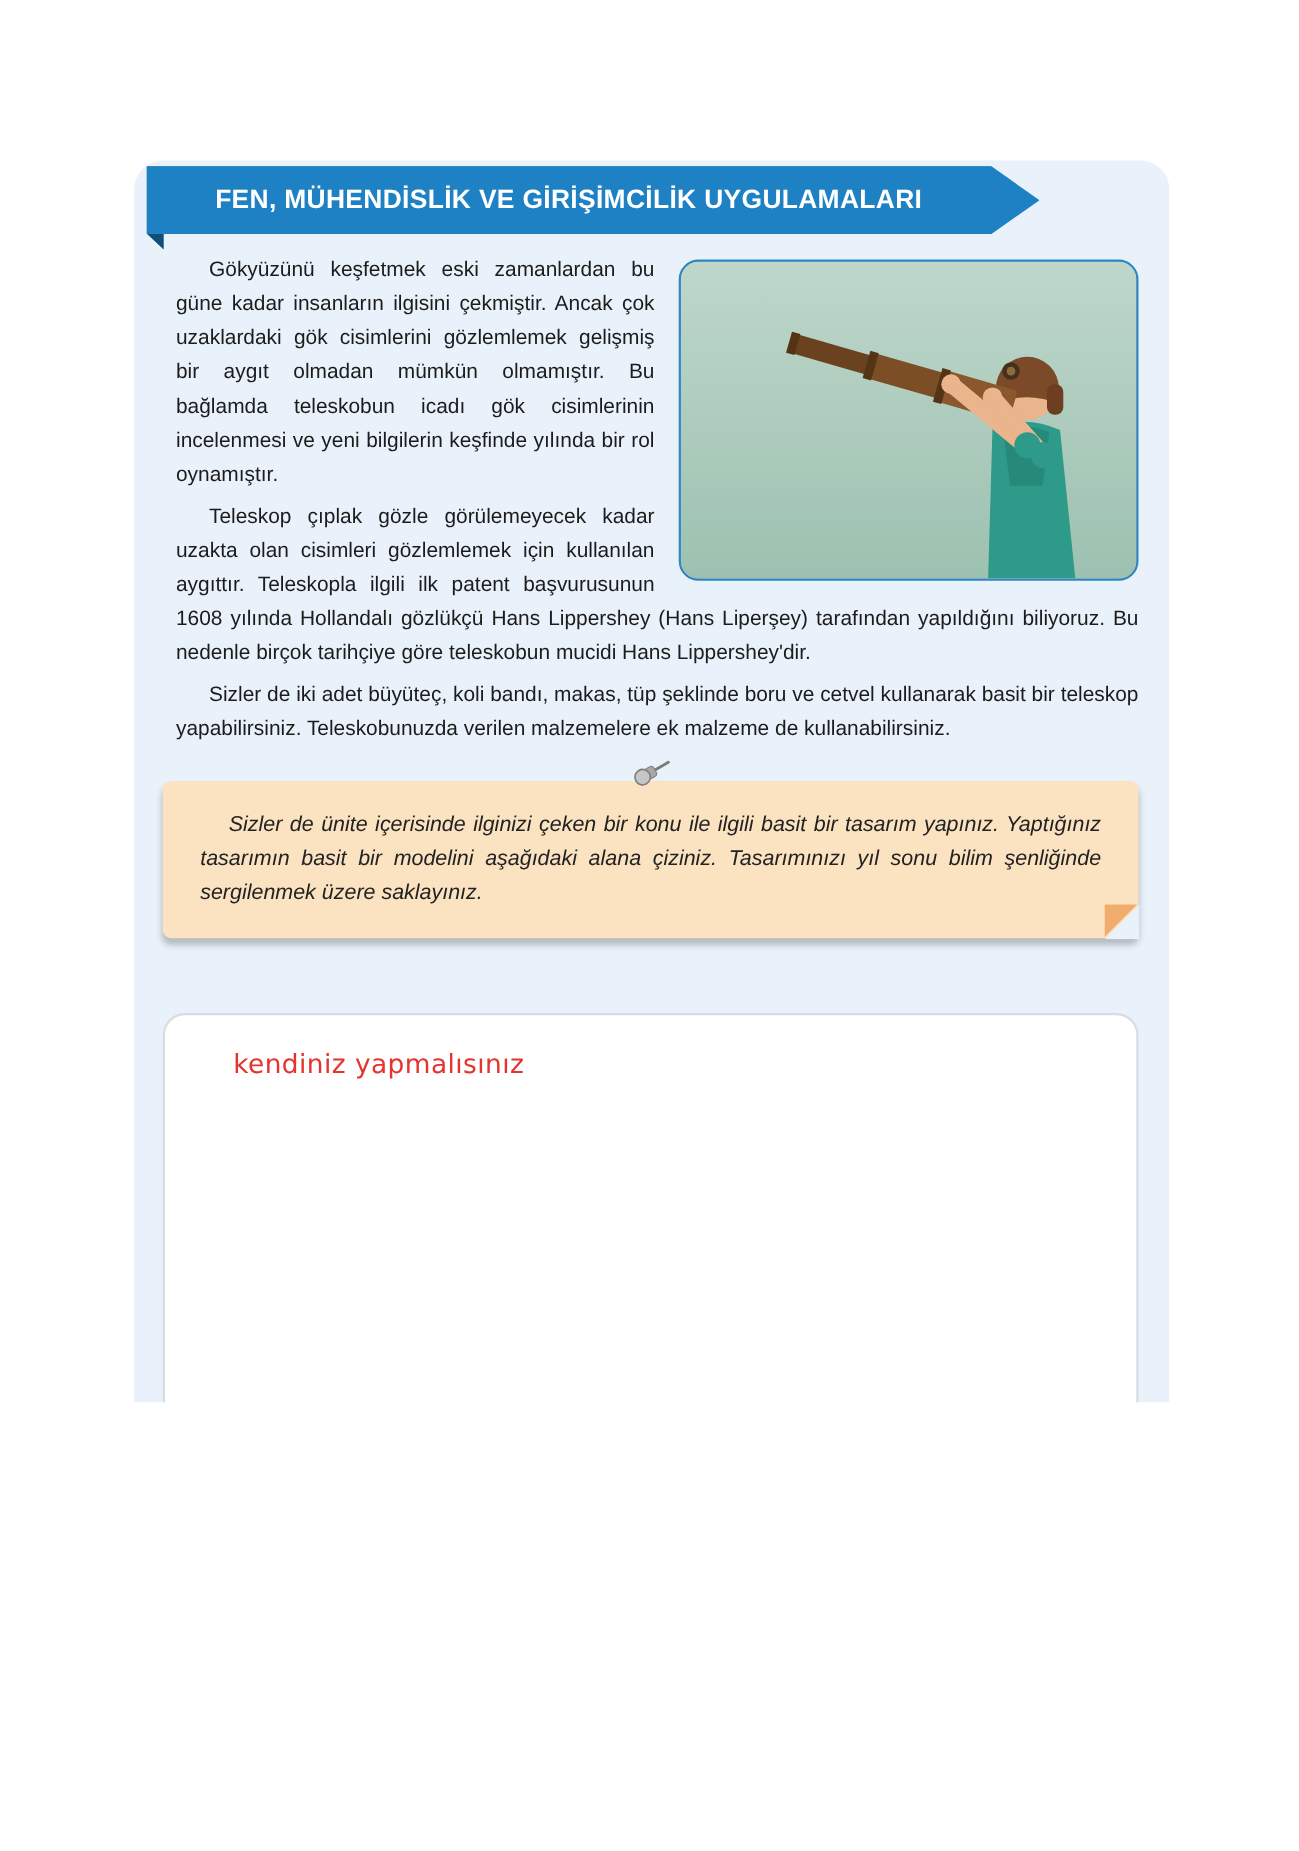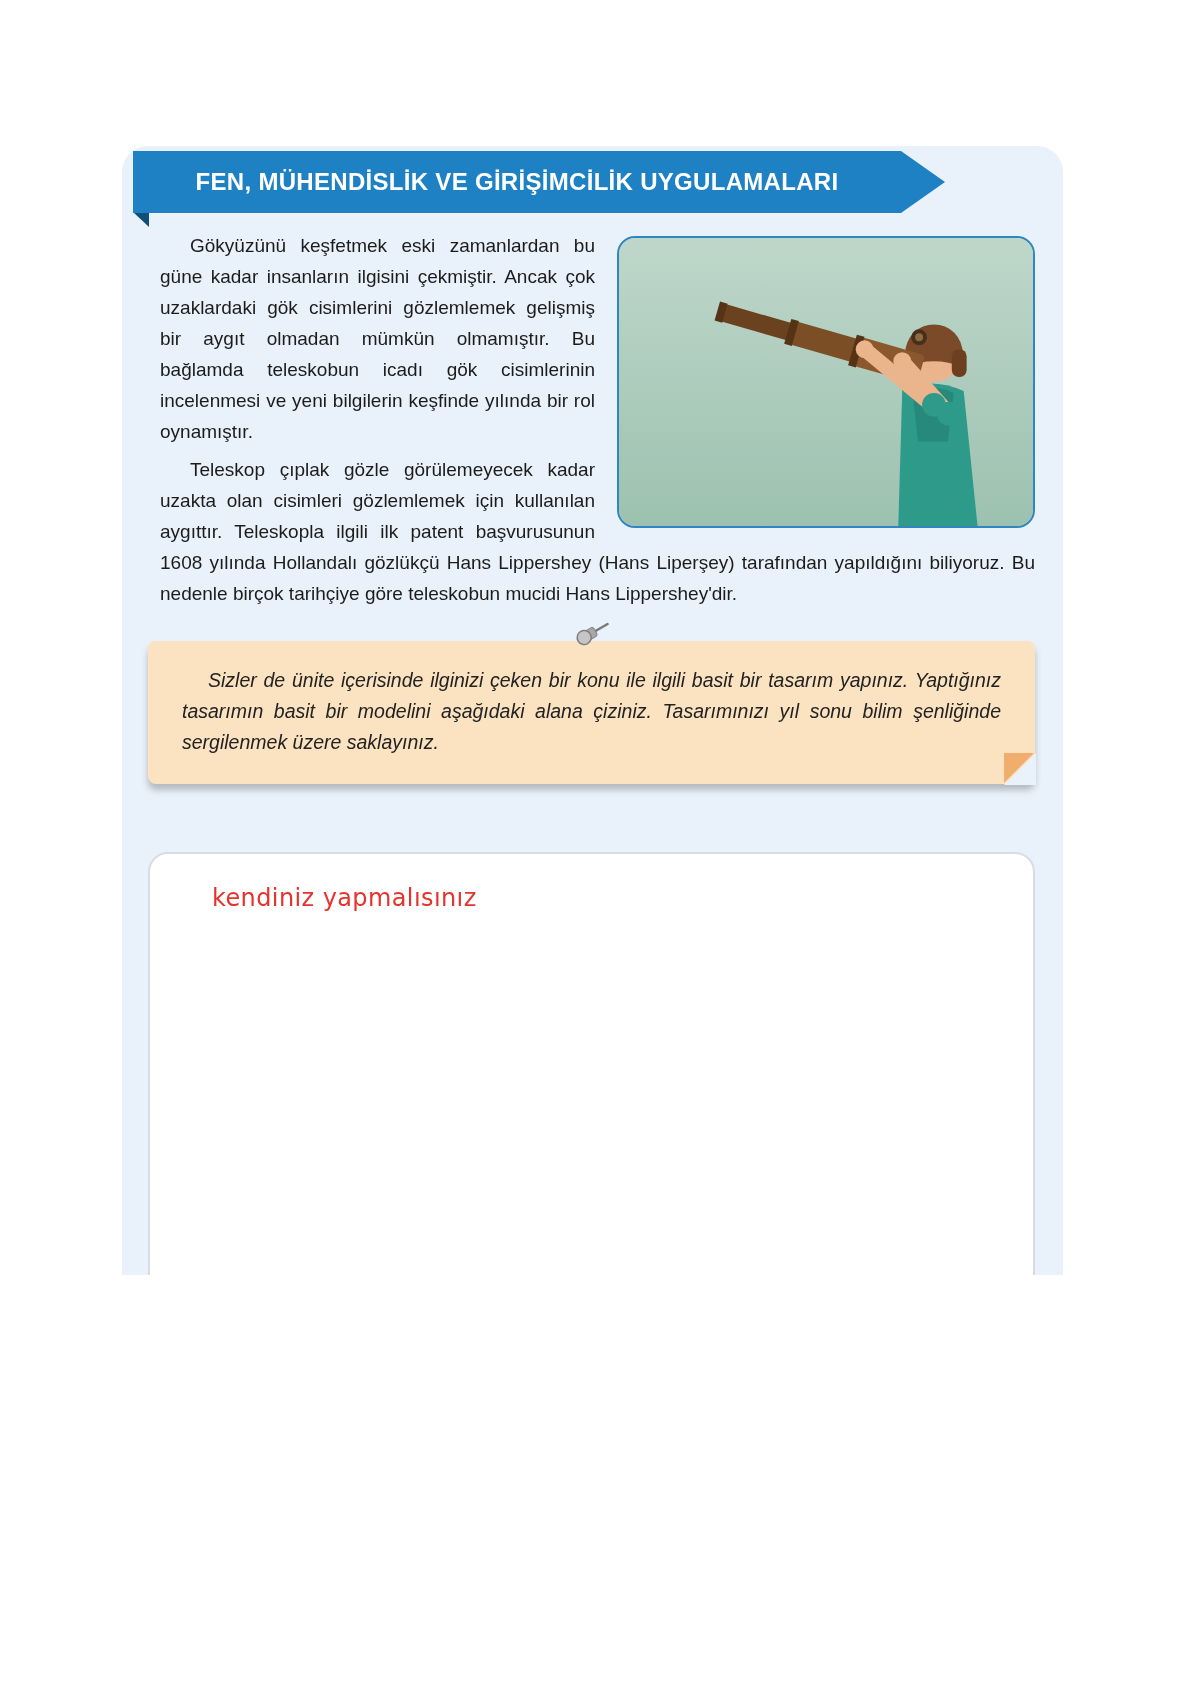--- a/index.html
+++ b/index.html
@@ -214,20 +214,21 @@
         <line x1="334" y1="178" x2="286" y2="124" stroke="#eab48c" stroke-width="15" stroke-linecap="round"></line>
         <circle cx="248" cy="112" r="9" fill="#eab48c"></circle>
         <circle cx="286" cy="124" r="9" fill="#eab48c"></circle>
         <circle cx="318" cy="168" r="12" fill="#2e9a89"></circle>
         <circle cx="333" cy="177" r="12" fill="#2e9a89"></circle>
       </svg>
     </figure>
 
     <p class="body-par">Gökyüzünü keşfetmek eski zamanlardan bu güne kadar insanların ilgisini çekmiştir. Ancak çok uzaklardaki gök cisimlerini gözlemlemek gelişmiş bir aygıt olmadan mümkün olmamıştır. Bu bağlamda teleskobun icadı gök cisimlerinin incelenmesi ve yeni bilgilerin keşfinde yılında bir rol oynamıştır.</p>
     <p class="body-par">Teleskop çıplak gözle görülemeyecek kadar uzakta olan cisimleri gözlemlemek için kullanılan aygıttır. Teleskopla ilgili ilk patent başvurusunun 1608 yılında Hollandalı gözlükçü Hans Lippershey (Hans Liperşey) tarafından yapıldığını biliyoruz. Bu nedenle birçok tarihçiye göre teleskobun mucidi Hans Lippershey'dir.</p>
+    <p class="body-par">Sizler de iki adet büyüteç, koli bandı, makas, tüp şeklinde boru ve cetvel kullanarak basit bir teleskop yapabilirsiniz. Teleskobunuzda verilen malzemelere ek malzeme de kullanabilirsiniz.</p>
 
     <div class="note-wrap">
       <span class="pin">
         <svg viewBox="0 0 44 40" width="44" height="40">
           <g transform="rotate(-30 22 20)">
             <line x1="26" y1="20" x2="40" y2="20" stroke="#7a7a7a" stroke-width="2.5" stroke-linecap="round"></line>
             <rect x="14" y="15" width="12" height="10" rx="3" fill="#a7a7a7" stroke="#808080" stroke-width="1"></rect>
             <circle cx="13" cy="20" r="7" fill="#c6c6c6" stroke="#7f7f7f" stroke-width="1.5"></circle>
           </g>
         </svg>

